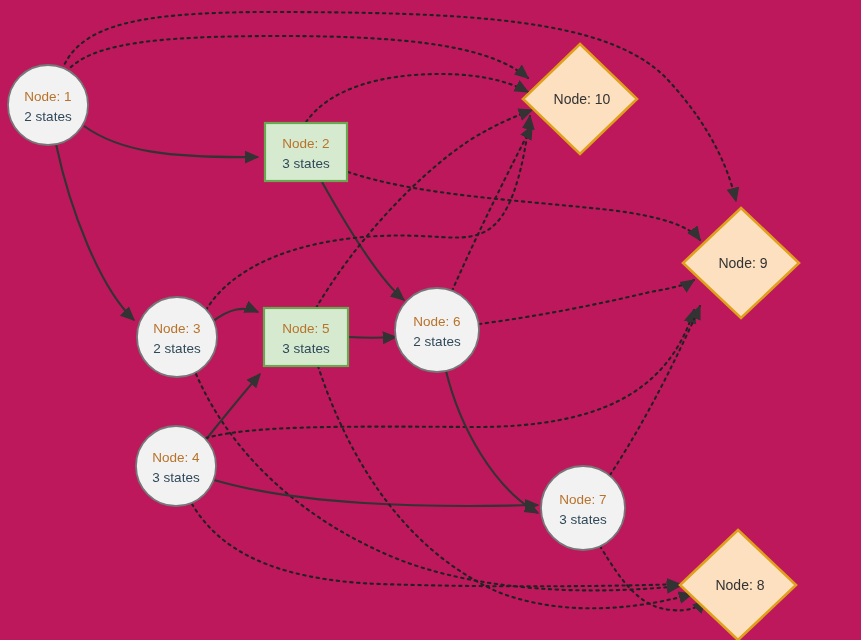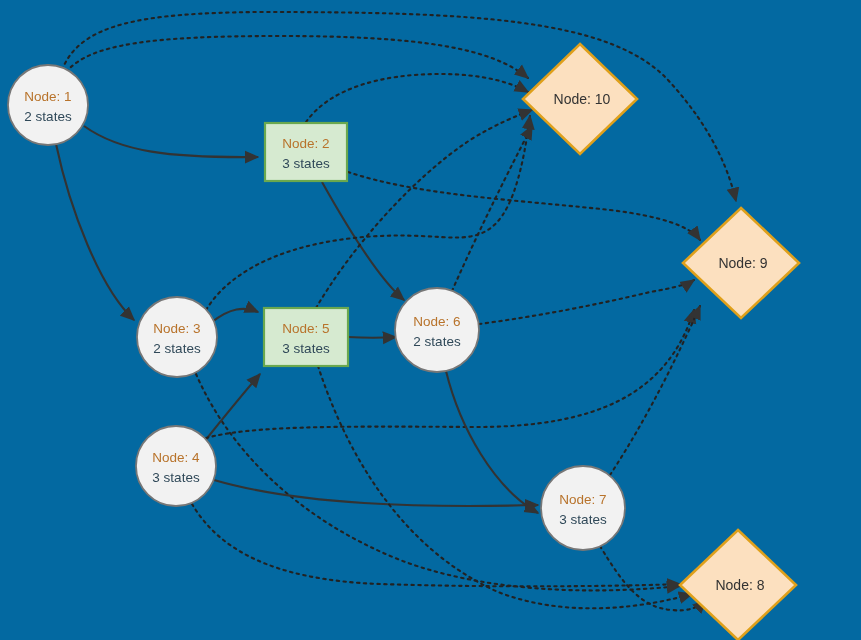--- a/index.html
+++ b/index.html
@@ -7,21 +7,21 @@
     padding: 0;
     background: #ffffff;
   }
   body {
     font-family: "Liberation Sans", sans-serif;
   }
   #graph-canvas {
     position: relative;
     width: 861px;
     height: 640px;
-    background: #0369a1;
+    background: #be185d;
     overflow: hidden;
     text-align: center;
   }
   #graph-svg {
     position: absolute;
     top: 0;
     left: 0;
     width: 861px;
     height: 640px;
   }

